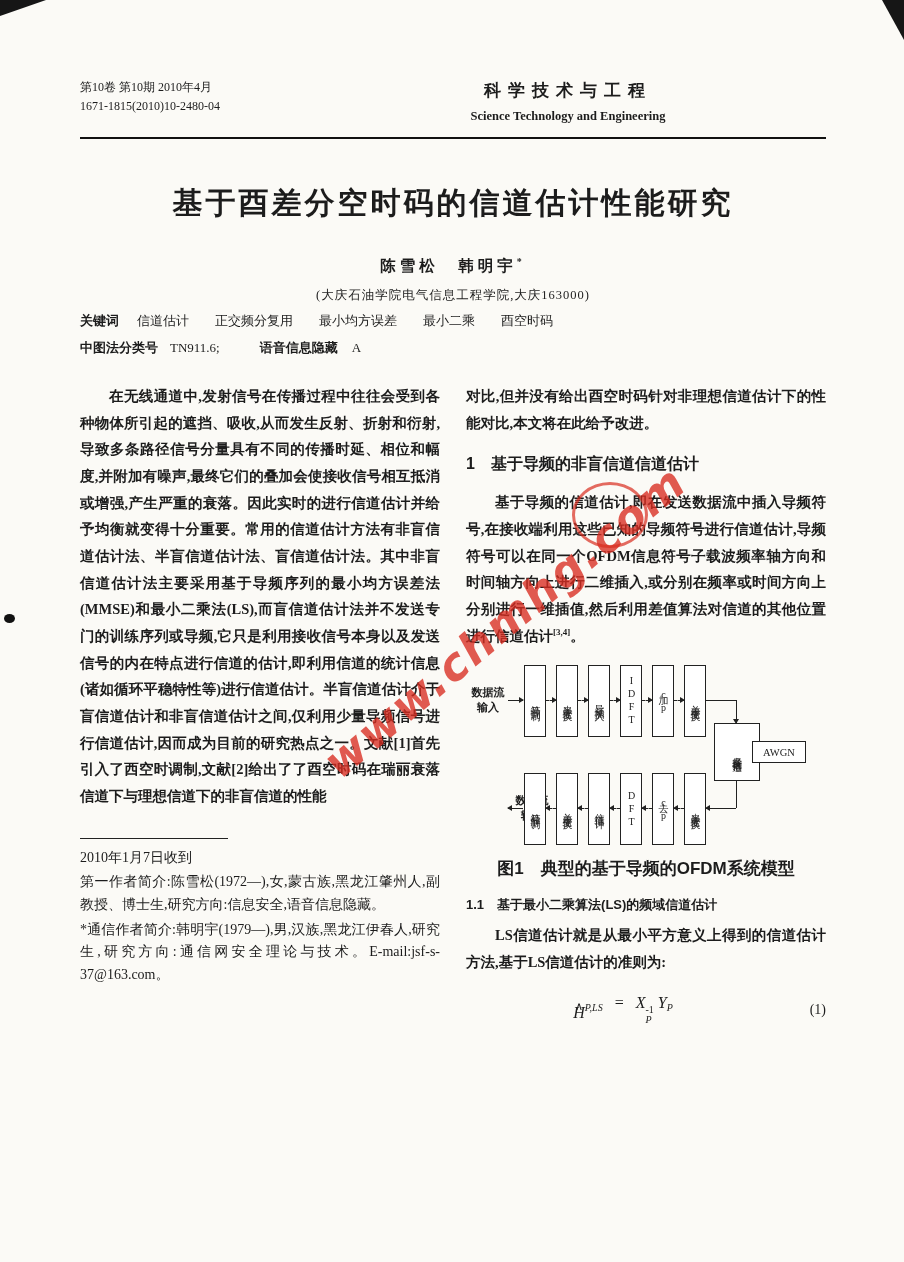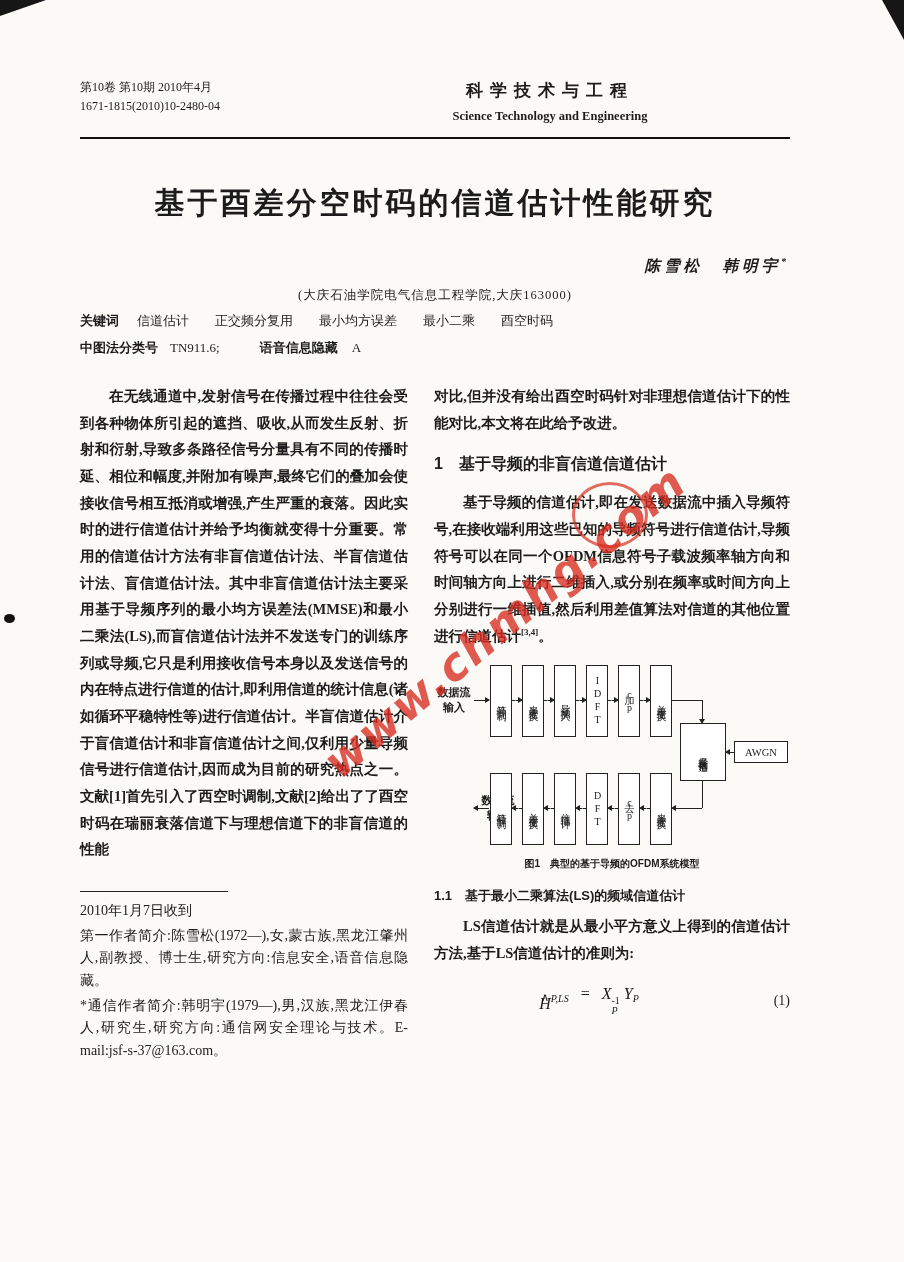--- a/index.html
+++ b/index.html
@@ -2,35 +2,35 @@
 <html><head>
 <meta charset="utf-8">
 <style>
   html,body{margin:0;padding:0;}
   body{
     width:904px;height:1262px;position:relative;overflow:hidden;
     background:#fbfaf6;color:#1c1c1c;
     font-family:"Liberation Serif","DejaVu Serif",serif;
   }
   .page{position:relative;width:904px;height:1262px;}
-  .content{padding:78px 114px 0 80px;}
+  .content{padding:78px 78px 0 80px;}
 
   
   .header{display:flex;justify-content:space-between;align-items:flex-start;
           border-bottom:2.5px solid #111;padding-bottom:10px;font-size:12px;line-height:1.55;}
   .header .hl{width:230px;text-align:left;}
   .header .hc{flex:1;text-align:center;}
   .header .hr{width:220px;text-align:right;}
   .journal-cn{font-size:17px;letter-spacing:7px;font-weight:bold;}
   .journal-en{font-size:12.5px;font-weight:bold;margin-top:3px;}
 
   
   .title{margin-top:44px;text-align:center;font-size:30px;font-weight:bold;letter-spacing:3px;
          font-family:"Liberation Sans","DejaVu Sans",sans-serif;}
-  .authors{margin-top:32px;text-align:right;font-size:15.5px;font-weight:bold;letter-spacing:4px;font-style:italic;}
+  .authors{margin-top:32px;text-align:center;font-size:15.5px;font-weight:bold;letter-spacing:4px;}
   .authors sup{font-size:10px;}
   .affiliation{margin-top:10px;text-align:center;font-size:12.5px;letter-spacing:1px;}
 
   
   .abstract{margin-top:30px;font-size:13px;line-height:1.85;text-align:justify;}
   .abstract .lbl{font-weight:bold;margin-right:14px;font-family:"Liberation Sans","DejaVu Sans",sans-serif;}
   .kwline{margin-top:8px;font-size:13px;}
   .kwline .lbl{font-weight:bold;margin-right:18px;font-family:"Liberation Sans","DejaVu Sans",sans-serif;}
   .kwline .kw{margin-right:26px;}
   .classline{margin-top:9px;font-size:13px;}
@@ -60,33 +60,33 @@
   .figure{margin-top:10px;}
   .fig-canvas{position:relative;width:356px;height:190px;margin:0 auto;}
   .fbox{position:absolute;width:20px;height:70px;border:1px solid #222;background:#fff;
         writing-mode:vertical-lr;text-orientation:upright;
         display:flex;align-items:center;justify-content:center;
         font-size:10px;letter-spacing:2px;line-height:1;}
   .chbox{position:absolute;left:246px;top:64px;width:44px;height:56px;border:1px solid #222;background:#fff;
         writing-mode:vertical-lr;text-orientation:upright;
         display:flex;align-items:center;justify-content:center;
         font-size:10px;letter-spacing:1px;line-height:1.35;}
-  .awgnbox{position:absolute;left:300px;top:82px;width:52px;height:20px;border:1px solid #222;background:#fff;
+  .awgnbox{position:absolute;left:284px;top:82px;width:52px;height:20px;border:1px solid #222;background:#fff;
         display:flex;align-items:center;justify-content:center;font-size:10.5px;}
   .io-label{position:absolute;width:40px;text-align:center;font-size:11px;line-height:1.3;font-weight:bold;}
   .hline{position:absolute;height:0;border-top:1px solid #222;}
   .hdash{border-top-style:dashed;}
   .vline{position:absolute;width:0;border-left:1px solid #222;}
   .arr-r::after{content:'';position:absolute;right:-1px;top:-4px;
       border-left:5px solid #222;border-top:3.5px solid transparent;border-bottom:3.5px solid transparent;}
   .arr-l::before{content:'';position:absolute;left:-1px;top:-4px;
       border-right:5px solid #222;border-top:3.5px solid transparent;border-bottom:3.5px solid transparent;}
   .arr-d::after{content:'';position:absolute;bottom:-1px;left:-4px;
       border-top:5px solid #222;border-left:3.5px solid transparent;border-right:3.5px solid transparent;}
-  .fig-caption{text-align:center;font-size:10px;font-weight:bold;margin-top:8px;
+  .fig-caption{text-align:center;font-size:17px;font-weight:bold;margin-top:8px;
       font-family:"Liberation Sans","DejaVu Sans",sans-serif;}
 
   
   .formula-row{display:flex;align-items:center;margin-top:18px;font-size:16px;}
   .formula{flex:1;text-align:center;font-style:italic;}
   .hatstack{display:inline-flex;flex-direction:column;align-items:center;line-height:0.55;vertical-align:-2px;}
   .hatstack .hat{font-style:normal;font-size:11px;}
   .fsub{font-size:10px;font-style:italic;vertical-align:-3px;}
   .supsub{display:inline-flex;flex-direction:column;align-items:flex-start;
       font-size:10px;line-height:1.05;vertical-align:-5px;font-style:normal;}

